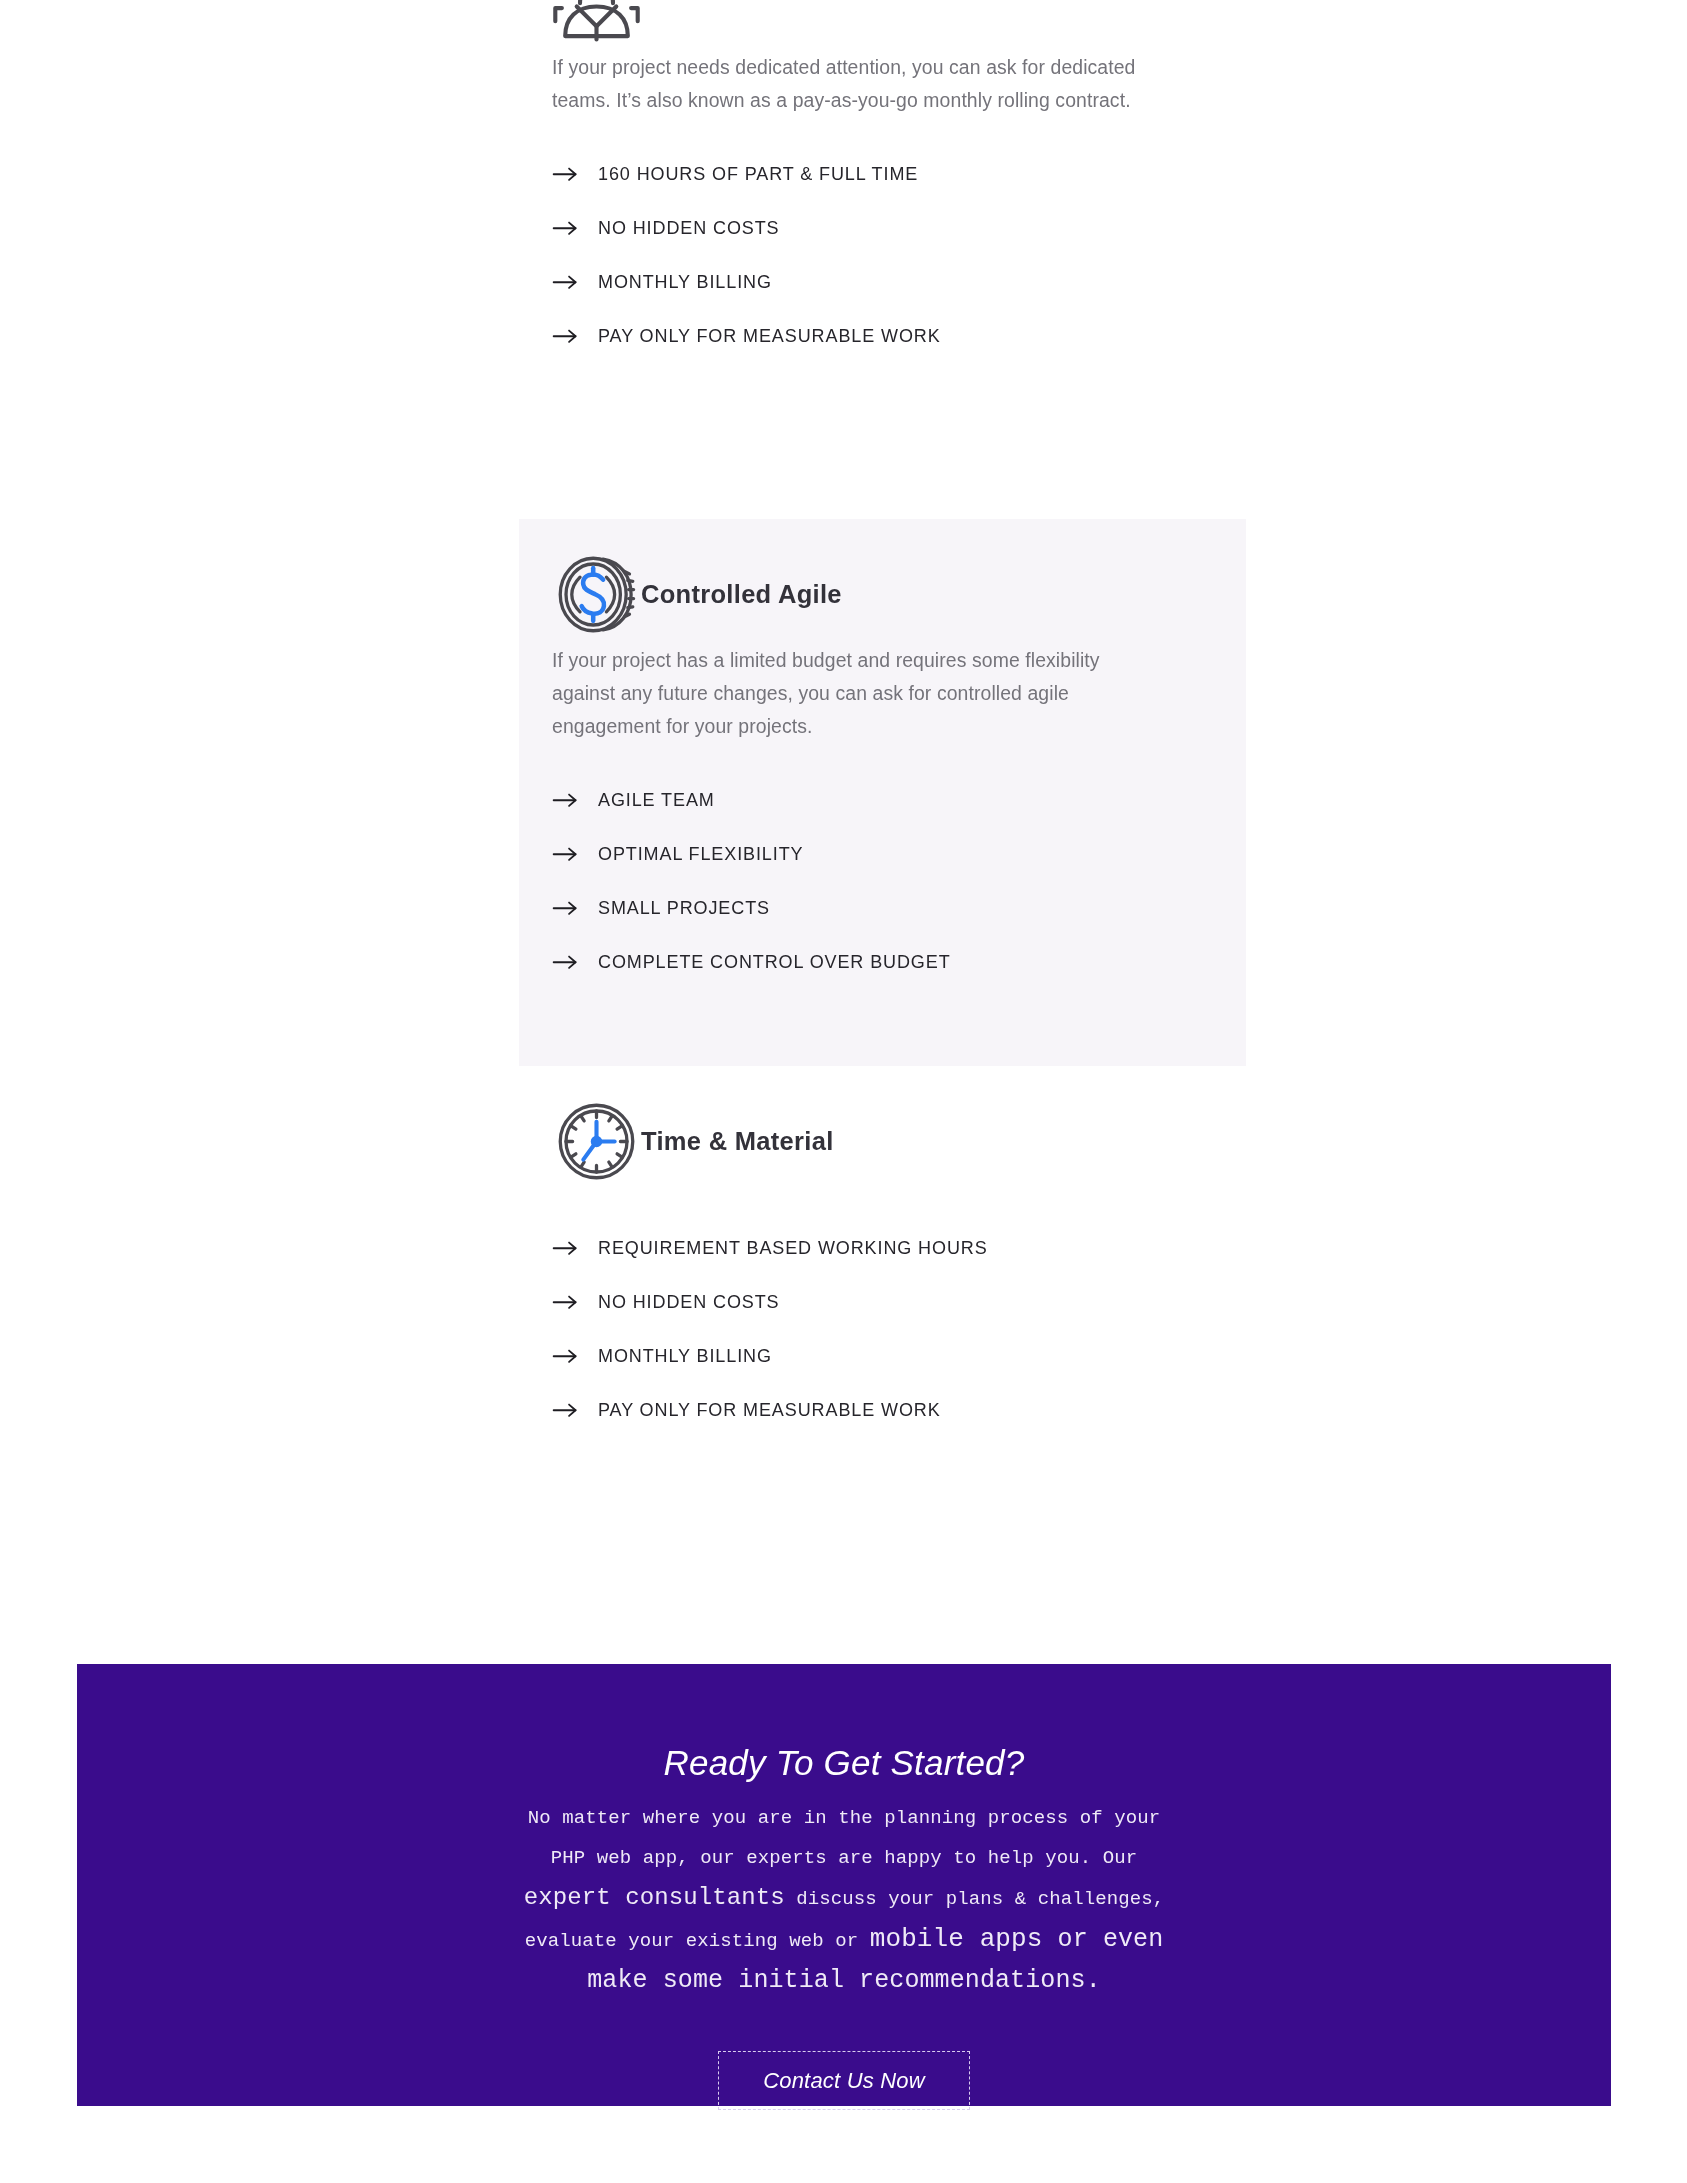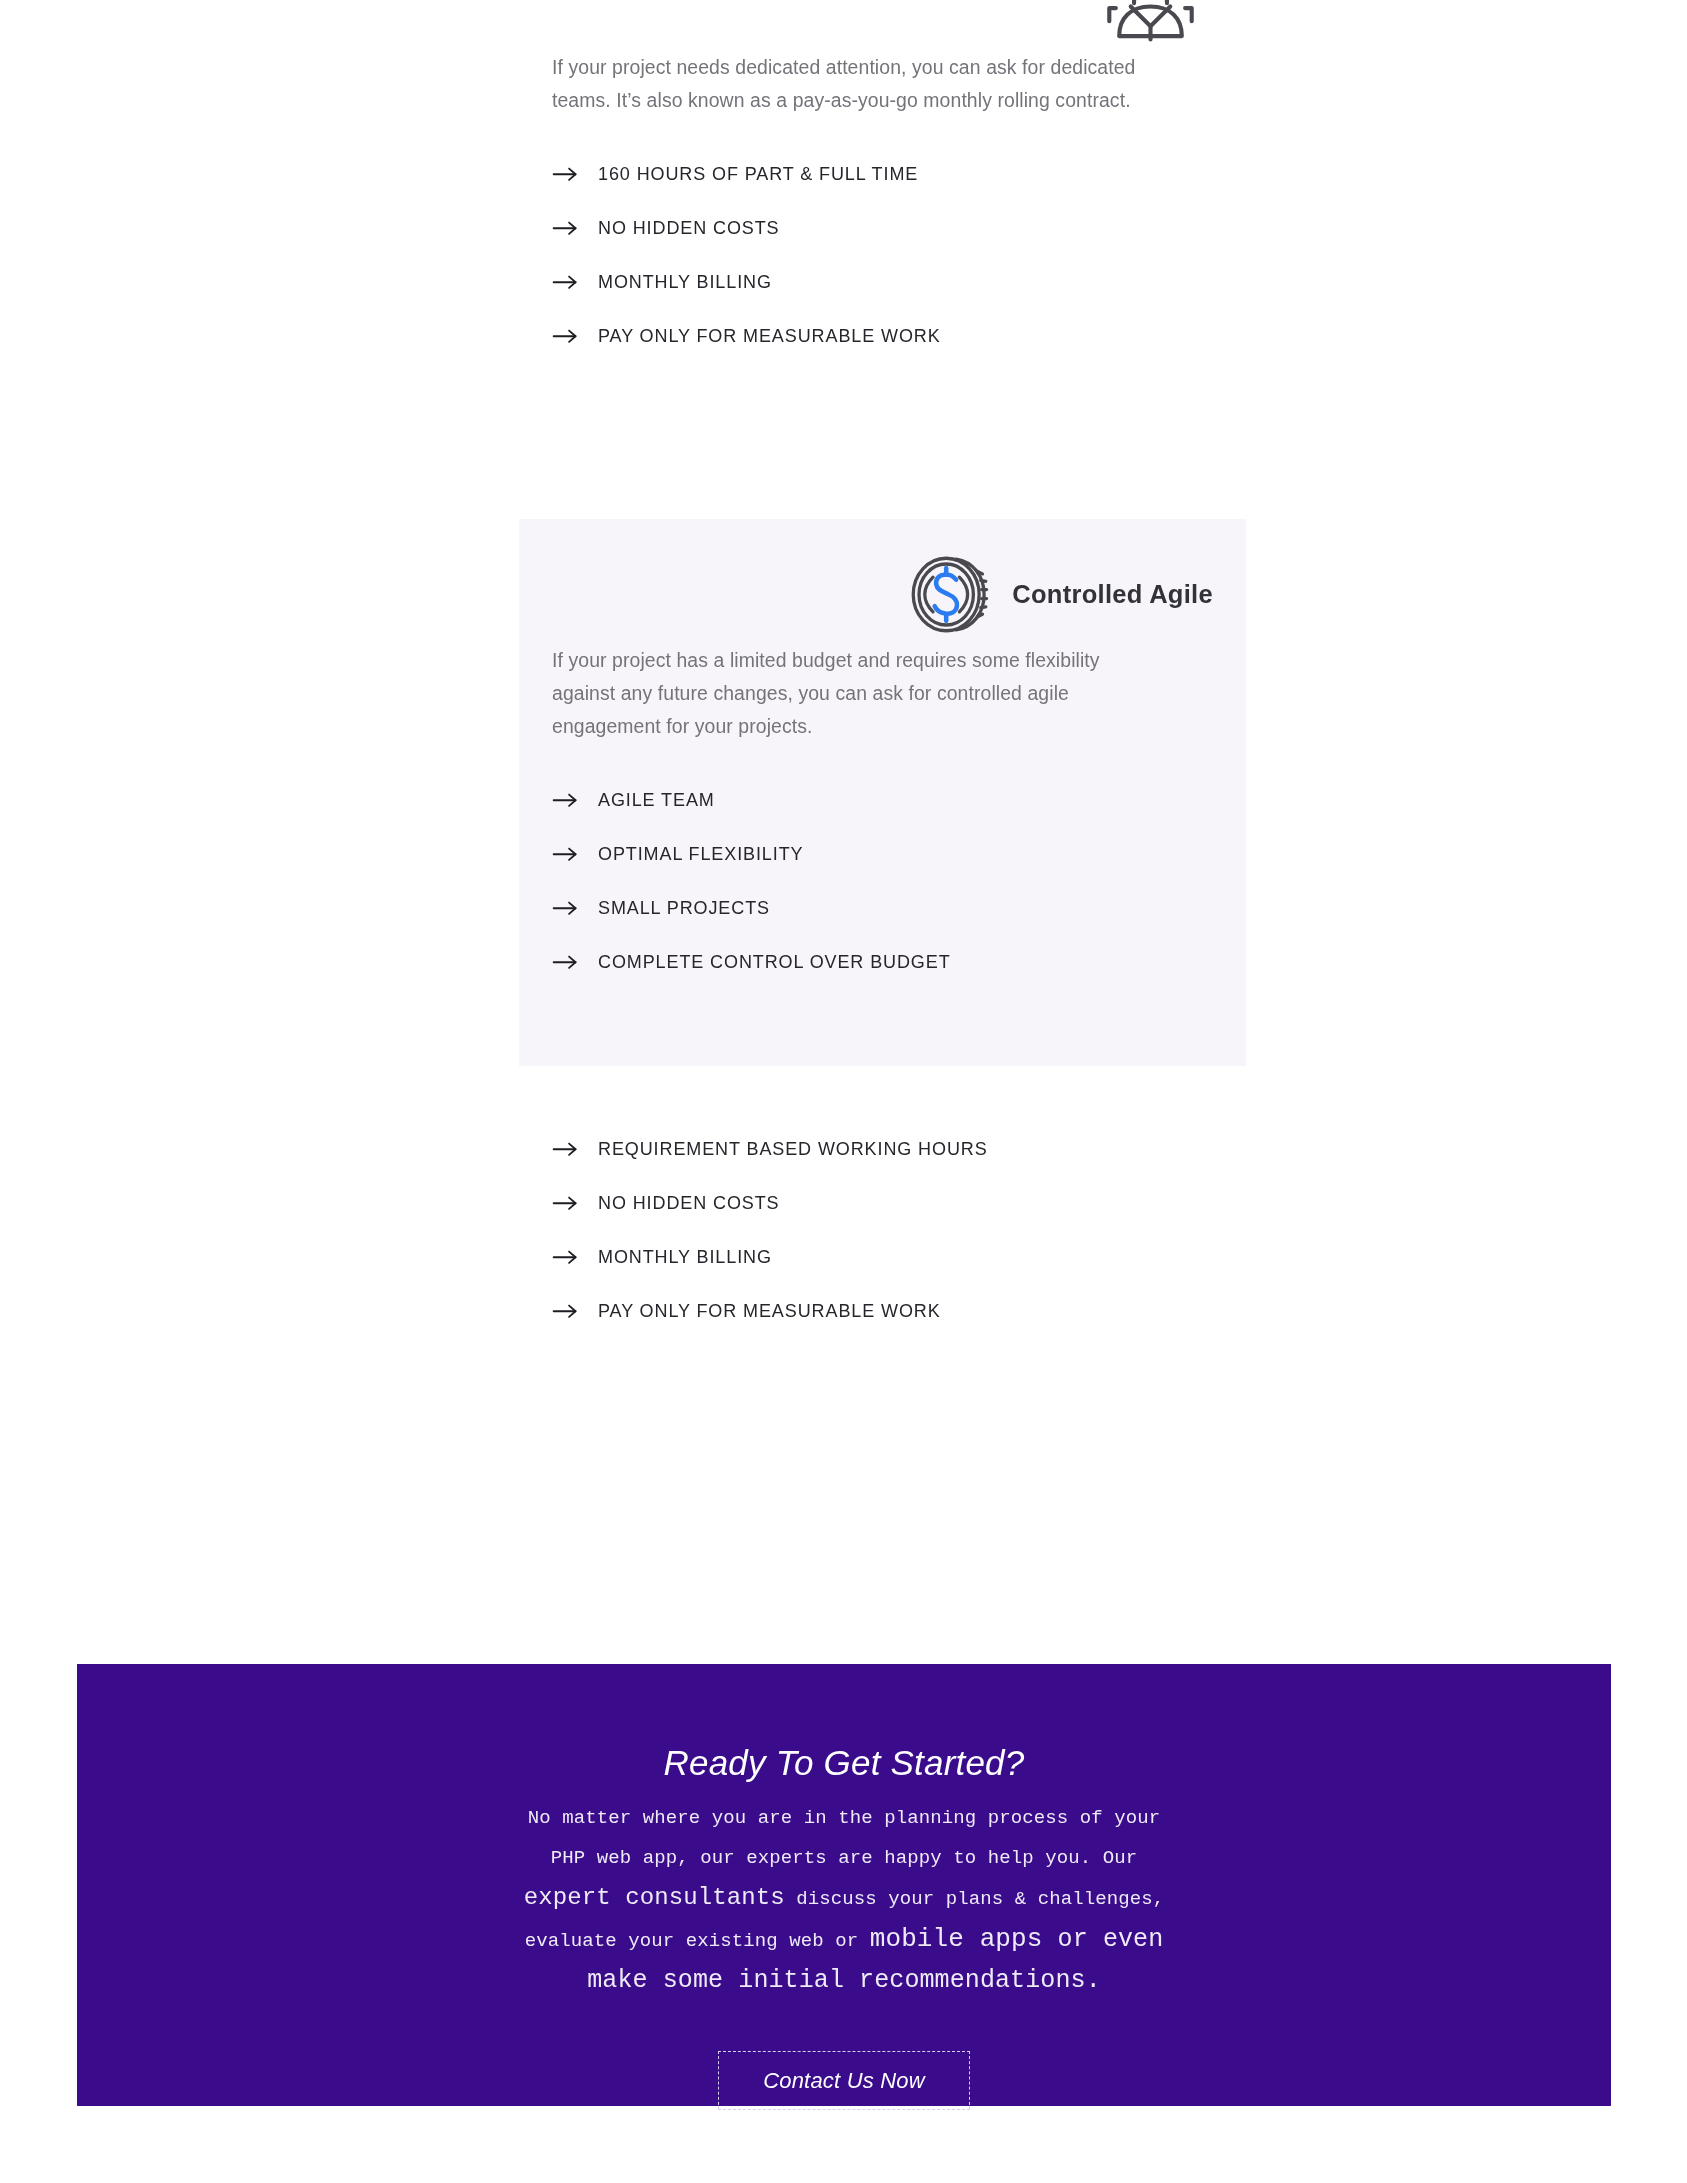--- a/index.html
+++ b/index.html
@@ -32,23 +32,21 @@
   }
 
   .block-inner {
     padding: 0 33px;
   }
 
   
   .card-head {
     display: flex;
     align-items: center;
-    gap: 18px;
     height: 99px;
-    justify-content: flex-end;
   }
 
   .card-icon {
     width: 89px;
     height: 89px;
     flex: 0 0 89px;
     display: block;
   }
 
   .card-title {
@@ -281,20 +279,38 @@
           <span class="feature-text">COMPLETE CONTROL OVER BUDGET</span>
         </li>
       </ul>
 
     </div>
   </section>
 
   <section class="engagement-block" style="top:1067px;">
     <div class="block-inner" style="padding-top:25px;">
 
+      <div class="card-head">
+        <svg class="card-icon" viewBox="0 0 108 108">
+          <g fill="none" stroke="#4a494f" stroke-width="4" stroke-linecap="round">
+            <circle cx="54" cy="54" r="44"></circle>
+            <circle cx="54" cy="54" r="37"></circle>
+            <path d="M54 17 L54 25 M91 54 L83 54 M54 91 L54 83 M17 54 L25 54"></path>
+            <path d="M73 23 L69 29 M85 73 L79 69 M35 85 L39 79 M23 35 L29 39"></path>
+            <path d="M85 35 L79 39 M73 85 L69 79 M23 73 L29 69 M35 23 L39 29"></path>
+          </g>
+          <g fill="none" stroke="#2b7cf0" stroke-width="5" stroke-linecap="round" stroke-linejoin="round">
+            <path d="M54 54 L54 30"></path>
+            <path d="M54 54 L76 54"></path>
+            <path d="M54 54 L38 76"></path>
+            <circle cx="54" cy="54" r="4.5" fill="#2b7cf0"></circle>
+          </g>
+        </svg>
+        <h2 class="card-title">Time &amp; Material</h2>
+      </div>
 
 
       <ul class="feature-list">
         <li class="feature-item">
           <svg class="arrow-icon" viewBox="0 0 32 20">
               <g fill="none" stroke="#1e1d22" stroke-width="2.2" stroke-linecap="round" stroke-linejoin="round">
                 <path d="M2 10 H29"></path>
                 <path d="M21 3 L29 10 L21 17"></path>
               </g>
             </svg>

